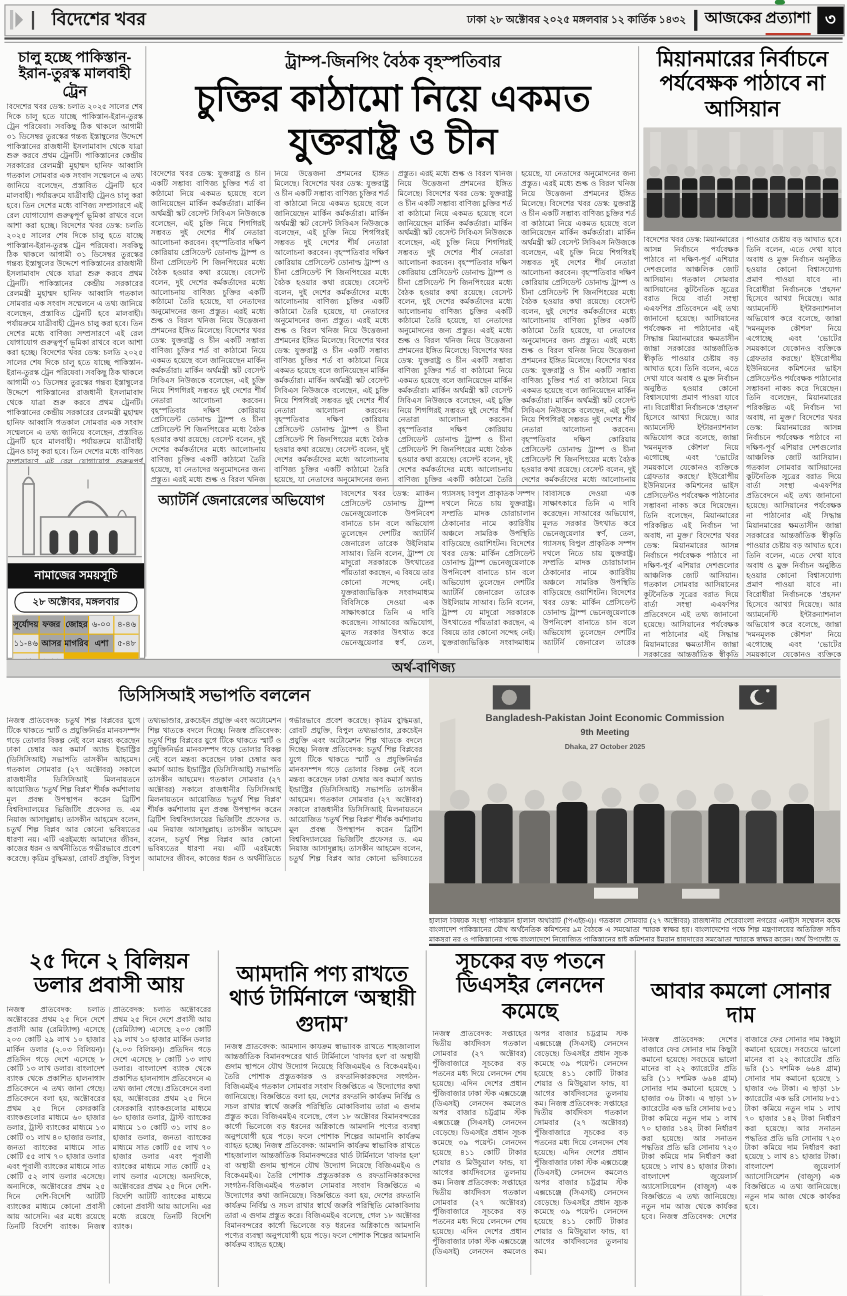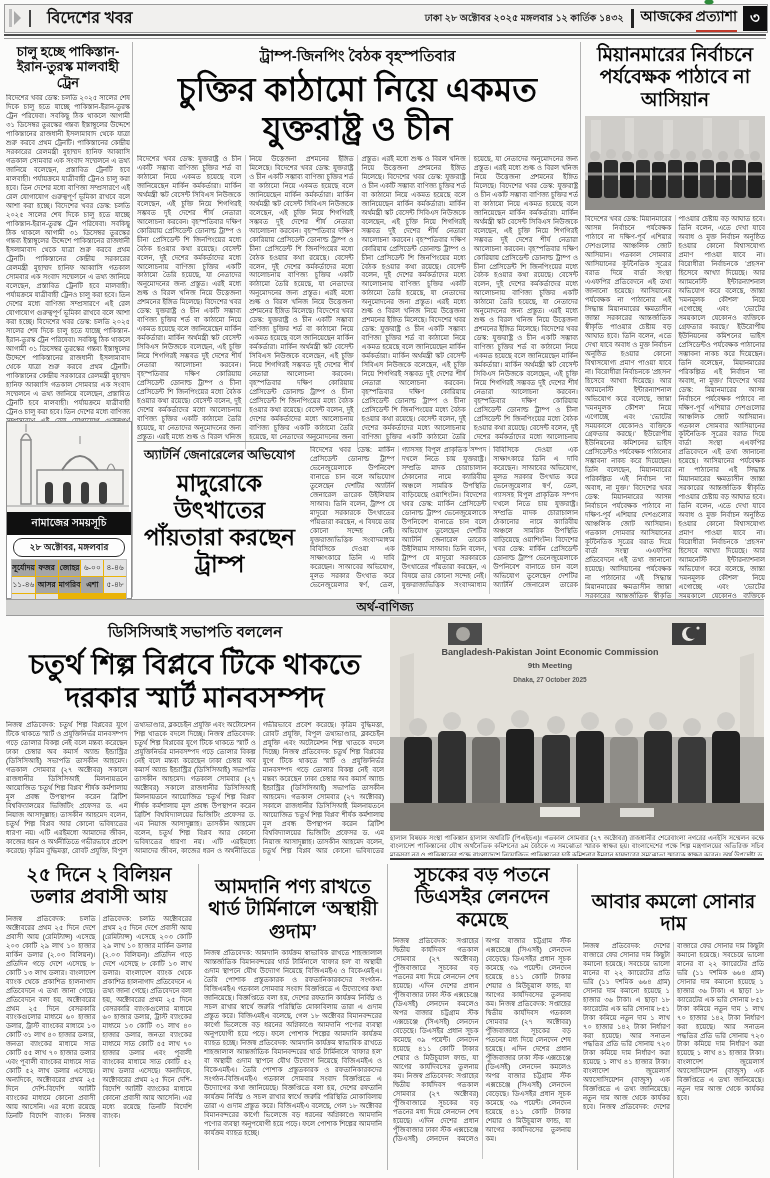--- a/index.html
+++ b/index.html
@@ -122,21 +122,20 @@
     <div class="kicker" style="font-size:15px;">ট্রাম্প-জিনপিং বৈঠক বৃহস্পতিবার</div>
     <div class="hl" style="font-size:33px;margin-top:2px;">চুক্তির কাঠামো নিয়ে একমত যুক্তরাষ্ট্র ও চীন</div>
     <div class="tiny cols4" style="height:294px;margin-top:6px;">বিদেশের খবর ডেস্ক: যুক্তরাষ্ট্র ও চীন একটি সম্ভাব্য বাণিজ্য চুক্তির শর্ত বা কাঠামো নিয়ে একমত হয়েছে বলে জানিয়েছেন মার্কিন কর্মকর্তারা। মার্কিন অর্থমন্ত্রী স্কট বেসেন্ট সিবিএস নিউজকে বলেছেন, এই চুক্তি নিয়ে শিগগিরই সম্ভবত দুই দেশের শীর্ষ নেতারা আলোচনা করবেন। বৃহস্পতিবার দক্ষিণ কোরিয়ায় প্রেসিডেন্ট ডোনাল্ড ট্রাম্প ও চীনা প্রেসিডেন্ট শি জিনপিংয়ের মধ্যে বৈঠক হওয়ার কথা রয়েছে। বেসেন্ট বলেন, দুই দেশের কর্মকর্তাদের মধ্যে আলোচনায় বাণিজ্য চুক্তির একটি কাঠামো তৈরি হয়েছে, যা নেতাদের অনুমোদনের জন্য প্রস্তুত। এরই মধ্যে শুল্ক ও বিরল খনিজ নিয়ে উত্তেজনা প্রশমনের ইঙ্গিত মিলেছে। বিদেশের খবর ডেস্ক: যুক্তরাষ্ট্র ও চীন একটি সম্ভাব্য বাণিজ্য চুক্তির শর্ত বা কাঠামো নিয়ে একমত হয়েছে বলে জানিয়েছেন মার্কিন কর্মকর্তারা। মার্কিন অর্থমন্ত্রী স্কট বেসেন্ট সিবিএস নিউজকে বলেছেন, এই চুক্তি নিয়ে শিগগিরই সম্ভবত দুই দেশের শীর্ষ নেতারা আলোচনা করবেন। বৃহস্পতিবার দক্ষিণ কোরিয়ায় প্রেসিডেন্ট ডোনাল্ড ট্রাম্প ও চীনা প্রেসিডেন্ট শি জিনপিংয়ের মধ্যে বৈঠক হওয়ার কথা রয়েছে। বেসেন্ট বলেন, দুই দেশের কর্মকর্তাদের মধ্যে আলোচনায় বাণিজ্য চুক্তির একটি কাঠামো তৈরি হয়েছে, যা নেতাদের অনুমোদনের জন্য প্রস্তুত। এরই মধ্যে শুল্ক ও বিরল খনিজ নিয়ে উত্তেজনা প্রশমনের ইঙ্গিত মিলেছে। বিদেশের খবর ডেস্ক: যুক্তরাষ্ট্র ও চীন একটি সম্ভাব্য বাণিজ্য চুক্তির শর্ত বা কাঠামো নিয়ে একমত হয়েছে বলে জানিয়েছেন মার্কিন কর্মকর্তারা। মার্কিন অর্থমন্ত্রী স্কট বেসেন্ট সিবিএস নিউজকে বলেছেন, এই চুক্তি নিয়ে শিগগিরই সম্ভবত দুই দেশের শীর্ষ নেতারা আলোচনা করবেন। বৃহস্পতিবার দক্ষিণ কোরিয়ায় প্রেসিডেন্ট ডোনাল্ড ট্রাম্প ও চীনা প্রেসিডেন্ট শি জিনপিংয়ের মধ্যে বৈঠক হওয়ার কথা রয়েছে। বেসেন্ট বলেন, দুই দেশের কর্মকর্তাদের মধ্যে আলোচনায় বাণিজ্য চুক্তির একটি কাঠামো তৈরি হয়েছে, যা নেতাদের অনুমোদনের জন্য প্রস্তুত। এরই মধ্যে শুল্ক ও বিরল খনিজ নিয়ে উত্তেজনা প্রশমনের ইঙ্গিত মিলেছে। বিদেশের খবর ডেস্ক: যুক্তরাষ্ট্র ও চীন একটি সম্ভাব্য বাণিজ্য চুক্তির শর্ত বা কাঠামো নিয়ে একমত হয়েছে বলে জানিয়েছেন মার্কিন কর্মকর্তারা। মার্কিন অর্থমন্ত্রী স্কট বেসেন্ট সিবিএস নিউজকে বলেছেন, এই চুক্তি নিয়ে শিগগিরই সম্ভবত দুই দেশের শীর্ষ নেতারা আলোচনা করবেন। বৃহস্পতিবার দক্ষিণ কোরিয়ায় প্রেসিডেন্ট ডোনাল্ড ট্রাম্প ও চীনা প্রেসিডেন্ট শি জিনপিংয়ের মধ্যে বৈঠক হওয়ার কথা রয়েছে। বেসেন্ট বলেন, দুই দেশের কর্মকর্তাদের মধ্যে আলোচনায় বাণিজ্য চুক্তির একটি কাঠামো তৈরি হয়েছে, যা নেতাদের অনুমোদনের জন্য প্রস্তুত। এরই মধ্যে শুল্ক ও বিরল খনিজ নিয়ে উত্তেজনা প্রশমনের ইঙ্গিত মিলেছে। বিদেশের খবর ডেস্ক: যুক্তরাষ্ট্র ও চীন একটি সম্ভাব্য বাণিজ্য চুক্তির শর্ত বা কাঠামো নিয়ে একমত হয়েছে বলে জানিয়েছেন মার্কিন কর্মকর্তারা। মার্কিন অর্থমন্ত্রী স্কট বেসেন্ট সিবিএস নিউজকে বলেছেন, এই চুক্তি নিয়ে শিগগিরই সম্ভবত দুই দেশের শীর্ষ নেতারা আলোচনা করবেন। বৃহস্পতিবার দক্ষিণ কোরিয়ায় প্রেসিডেন্ট ডোনাল্ড ট্রাম্প ও চীনা প্রেসিডেন্ট শি জিনপিংয়ের মধ্যে বৈঠক হওয়ার কথা রয়েছে। বেসেন্ট বলেন, দুই দেশের কর্মকর্তাদের মধ্যে আলোচনায় বাণিজ্য চুক্তির একটি কাঠামো তৈরি হয়েছে, যা নেতাদের অনুমোদনের জন্য প্রস্তুত। এরই মধ্যে শুল্ক ও বিরল খনিজ নিয়ে উত্তেজনা প্রশমনের ইঙ্গিত মিলেছে। বিদেশের খবর ডেস্ক: যুক্তরাষ্ট্র ও চীন একটি সম্ভাব্য বাণিজ্য চুক্তির শর্ত বা কাঠামো নিয়ে একমত হয়েছে বলে জানিয়েছেন মার্কিন কর্মকর্তারা। মার্কিন অর্থমন্ত্রী স্কট বেসেন্ট সিবিএস নিউজকে বলেছেন, এই চুক্তি নিয়ে শিগগিরই সম্ভবত দুই দেশের শীর্ষ নেতারা আলোচনা করবেন। বৃহস্পতিবার দক্ষিণ কোরিয়ায় প্রেসিডেন্ট ডোনাল্ড ট্রাম্প ও চীনা প্রেসিডেন্ট শি জিনপিংয়ের মধ্যে বৈঠক হওয়ার কথা রয়েছে। বেসেন্ট বলেন, দুই দেশের কর্মকর্তাদের মধ্যে আলোচনায় বাণিজ্য চুক্তির একটি কাঠামো তৈরি হয়েছে, যা নেতাদের অনুমোদনের জন্য প্রস্তুত। এরই মধ্যে শুল্ক ও বিরল খনিজ নিয়ে উত্তেজনা প্রশমনের ইঙ্গিত মিলেছে। বিদেশের খবর ডেস্ক: যুক্তরাষ্ট্র ও চীন একটি সম্ভাব্য বাণিজ্য চুক্তির শর্ত বা কাঠামো নিয়ে একমত হয়েছে বলে জানিয়েছেন মার্কিন কর্মকর্তারা। মার্কিন অর্থমন্ত্রী স্কট বেসেন্ট সিবিএস নিউজকে বলেছেন, এই চুক্তি নিয়ে শিগগিরই সম্ভবত দুই দেশের শীর্ষ নেতারা আলোচনা করবেন। বৃহস্পতিবার দক্ষিণ কোরিয়ায় প্রেসিডেন্ট ডোনাল্ড ট্রাম্প ও চীনা প্রেসিডেন্ট শি জিনপিংয়ের মধ্যে বৈঠক হওয়ার কথা রয়েছে। বেসেন্ট বলেন, দুই দেশের কর্মকর্তাদের মধ্যে আলোচনায় বাণিজ্য চুক্তির একটি কাঠামো তৈরি হয়েছে, যা নেতাদের অনুমোদনের জন্য প্রস্তুত। এরই মধ্যে শুল্ক ও বিরল খনিজ নিয়ে উত্তেজনা প্রশমনের ইঙ্গিত মিলেছে। বিদেশের খবর ডেস্ক: যুক্তরাষ্ট্র ও চীন একটি সম্ভাব্য বাণিজ্য চুক্তির শর্ত বা কাঠামো নিয়ে একমত হয়েছে বলে জানিয়েছেন মার্কিন কর্মকর্তারা। মার্কিন অর্থমন্ত্রী স্কট বেসেন্ট সিবিএস নিউজকে বলেছেন, এই চুক্তি নিয়ে শিগগিরই সম্ভবত দুই দেশের শীর্ষ নেতারা আলোচনা করবেন। বৃহস্পতিবার দক্ষিণ কোরিয়ায় প্রেসিডেন্ট ডোনাল্ড ট্রাম্প ও চীনা প্রেসিডেন্ট শি জিনপিংয়ের মধ্যে বৈঠক হওয়ার কথা রয়েছে। বেসেন্ট বলেন, দুই দেশের কর্মকর্তাদের মধ্যে আলোচনায় বাণিজ্য চুক্তির একটি কাঠামো তৈরি হয়েছে, যা নেতাদের অনুমোদনের জন্য প্রস্তুত। এরই মধ্যে শুল্ক ও বিরল খনিজ নিয়ে উত্তেজনা প্রশমনের ইঙ্গিত মিলেছে।</div>
   </div>
 
   <div class="abs rule-h" style="left:137px;top:441px;width:441px;"></div>
 
   <div class="abs" style="left:137px;top:446px;width:441px;height:150px;display:flex;">
     <div style="width:165px;flex:none;">
       <div class="kicker" style="font-size:12.5px;">অ্যাটর্নি জেনারেলের অভিযোগ</div>
-      <div class="hl" style="font-size:23px;margin-top:4px;">মাদুরোকে উৎখাতের পাঁয়তারা করছেন ট্রাম্প</div>
     </div>
     <div class="tiny cols3" style="flex:1;margin-left:8px;height:148px;">বিদেশের খবর ডেস্ক: মার্কিন প্রেসিডেন্ট ডোনাল্ড ট্রাম্প ভেনেজুয়েলাকে উপনিবেশ বানাতে চান বলে অভিযোগ তুলেছেন দেশটির অ্যাটর্নি জেনারেল তারেক উইলিয়াম সাআব। তিনি বলেন, ট্রাম্প যে মাদুরো সরকারকে উৎখাতের পাঁয়তারা করছেন, এ বিষয়ে তার কোনো সন্দেহ নেই। যুক্তরাজ্যভিত্তিক সংবাদমাধ্যম বিবিসিকে দেওয়া এক সাক্ষাৎকারে তিনি এ দাবি করেছেন। সাআবের অভিযোগ, মূলত সরকার উৎখাত করে ভেনেজুয়েলার স্বর্ণ, তেল, গ্যাসসহ বিপুল প্রাকৃতিক সম্পদ দখলে নিতে চায় যুক্তরাষ্ট্র। সম্প্রতি মাদক চোরাচালান ঠেকানোর নামে ক্যারিবীয় অঞ্চলে সামরিক উপস্থিতি বাড়িয়েছে ওয়াশিংটন। বিদেশের খবর ডেস্ক: মার্কিন প্রেসিডেন্ট ডোনাল্ড ট্রাম্প ভেনেজুয়েলাকে উপনিবেশ বানাতে চান বলে অভিযোগ তুলেছেন দেশটির অ্যাটর্নি জেনারেল তারেক উইলিয়াম সাআব। তিনি বলেন, ট্রাম্প যে মাদুরো সরকারকে উৎখাতের পাঁয়তারা করছেন, এ বিষয়ে তার কোনো সন্দেহ নেই। যুক্তরাজ্যভিত্তিক সংবাদমাধ্যম বিবিসিকে দেওয়া এক সাক্ষাৎকারে তিনি এ দাবি করেছেন। সাআবের অভিযোগ, মূলত সরকার উৎখাত করে ভেনেজুয়েলার স্বর্ণ, তেল, গ্যাসসহ বিপুল প্রাকৃতিক সম্পদ দখলে নিতে চায় যুক্তরাষ্ট্র। সম্প্রতি মাদক চোরাচালান ঠেকানোর নামে ক্যারিবীয় অঞ্চলে সামরিক উপস্থিতি বাড়িয়েছে ওয়াশিংটন। বিদেশের খবর ডেস্ক: মার্কিন প্রেসিডেন্ট ডোনাল্ড ট্রাম্প ভেনেজুয়েলাকে উপনিবেশ বানাতে চান বলে অভিযোগ তুলেছেন দেশটির অ্যাটর্নি জেনারেল তারেক উইলিয়াম সাআব। তিনি বলেন, ট্রাম্প যে মাদুরো সরকারকে উৎখাতের পাঁয়তারা করছেন, এ বিষয়ে তার কোনো সন্দেহ নেই। যুক্তরাজ্যভিত্তিক সংবাদমাধ্যম বিবিসিকে দেওয়া এক সাক্ষাৎকারে তিনি এ দাবি করেছেন। সাআবের অভিযোগ, মূলত সরকার উৎখাত করে ভেনেজুয়েলার স্বর্ণ, তেল, গ্যাসসহ বিপুল প্রাকৃতিক সম্পদ দখলে নিতে চায় যুক্তরাষ্ট্র। সম্প্রতি মাদক চোরাচালান ঠেকানোর নামে ক্যারিবীয় অঞ্চলে সামরিক উপস্থিতি বাড়িয়েছে ওয়াশিংটন।</div>
   </div>
 
   <div class="abs rule-v" style="left:580px;top:42px;height:555px;"></div>
 
   <div class="abs" style="left:585px;top:44px;width:180px;">
     <div class="hl" style="font-size:19px;">মিয়ানমারের নির্বাচনে পর্যবেক্ষক পাঠাবে না আসিয়ান</div>
     <svg width="180" height="94" viewBox="0 0 180 94" style="display:block;margin-top:5px;background:#c9c8c4;">
       <rect width="180" height="94" fill="#cfcdc9"></rect>
@@ -178,21 +177,20 @@
     </svg>
     <div class="tiny cols2" style="height:390px;margin-top:5px;">বিদেশের খবর ডেস্ক: মিয়ানমারের আসন্ন নির্বাচনে পর্যবেক্ষক পাঠাবে না দক্ষিণ-পূর্ব এশিয়ার দেশগুলোর আঞ্চলিক জোট আসিয়ান। গতকাল সোমবার আসিয়ানের কূটনৈতিক সূত্রের বরাত দিয়ে বার্তা সংস্থা এএফপির প্রতিবেদনে এই তথ্য জানানো হয়েছে। আসিয়ানের পর্যবেক্ষক না পাঠানোর এই সিদ্ধান্ত মিয়ানমারের ক্ষমতাসীন জান্তা সরকারের আন্তর্জাতিক স্বীকৃতি পাওয়ার চেষ্টায় বড় আঘাত হবে। তিনি বলেন, এতে দেখা যাবে অবাধ ও মুক্ত নির্বাচন অনুষ্ঠিত হওয়ার কোনো বিশ্বাসযোগ্য প্রমাণ পাওয়া যাবে না। বিরোধীরা নির্বাচনকে 'প্রহসন' হিসেবে আখ্যা দিয়েছে। আর অ্যামনেস্টি ইন্টারন্যাশনাল অভিযোগ করে বলেছে, জান্তা 'দমনমূলক কৌশল' নিয়ে এগোচ্ছে এবং 'ভোটের সময়কালে যেকোনও ব্যক্তিকে গ্রেফতার করছে।' ইউরোপীয় ইউনিয়নের কমিশনের ভাইস প্রেসিডেন্টও পর্যবেক্ষক পাঠানোর সম্ভাবনা নাকচ করে দিয়েছেন। তিনি বলেছেন, মিয়ানমারের পরিকল্পিত এই নির্বাচন 'না অবাধ, না মুক্ত।' বিদেশের খবর ডেস্ক: মিয়ানমারের আসন্ন নির্বাচনে পর্যবেক্ষক পাঠাবে না দক্ষিণ-পূর্ব এশিয়ার দেশগুলোর আঞ্চলিক জোট আসিয়ান। গতকাল সোমবার আসিয়ানের কূটনৈতিক সূত্রের বরাত দিয়ে বার্তা সংস্থা এএফপির প্রতিবেদনে এই তথ্য জানানো হয়েছে। আসিয়ানের পর্যবেক্ষক না পাঠানোর এই সিদ্ধান্ত মিয়ানমারের ক্ষমতাসীন জান্তা সরকারের আন্তর্জাতিক স্বীকৃতি পাওয়ার চেষ্টায় বড় আঘাত হবে। তিনি বলেন, এতে দেখা যাবে অবাধ ও মুক্ত নির্বাচন অনুষ্ঠিত হওয়ার কোনো বিশ্বাসযোগ্য প্রমাণ পাওয়া যাবে না। বিরোধীরা নির্বাচনকে 'প্রহসন' হিসেবে আখ্যা দিয়েছে। আর অ্যামনেস্টি ইন্টারন্যাশনাল অভিযোগ করে বলেছে, জান্তা 'দমনমূলক কৌশল' নিয়ে এগোচ্ছে এবং 'ভোটের সময়কালে যেকোনও ব্যক্তিকে গ্রেফতার করছে।' ইউরোপীয় ইউনিয়নের কমিশনের ভাইস প্রেসিডেন্টও পর্যবেক্ষক পাঠানোর সম্ভাবনা নাকচ করে দিয়েছেন। তিনি বলেছেন, মিয়ানমারের পরিকল্পিত এই নির্বাচন 'না অবাধ, না মুক্ত।' বিদেশের খবর ডেস্ক: মিয়ানমারের আসন্ন নির্বাচনে পর্যবেক্ষক পাঠাবে না দক্ষিণ-পূর্ব এশিয়ার দেশগুলোর আঞ্চলিক জোট আসিয়ান। গতকাল সোমবার আসিয়ানের কূটনৈতিক সূত্রের বরাত দিয়ে বার্তা সংস্থা এএফপির প্রতিবেদনে এই তথ্য জানানো হয়েছে। আসিয়ানের পর্যবেক্ষক না পাঠানোর এই সিদ্ধান্ত মিয়ানমারের ক্ষমতাসীন জান্তা সরকারের আন্তর্জাতিক স্বীকৃতি পাওয়ার চেষ্টায় বড় আঘাত হবে। তিনি বলেন, এতে দেখা যাবে অবাধ ও মুক্ত নির্বাচন অনুষ্ঠিত হওয়ার কোনো বিশ্বাসযোগ্য প্রমাণ পাওয়া যাবে না। বিরোধীরা নির্বাচনকে 'প্রহসন' হিসেবে আখ্যা দিয়েছে। আর অ্যামনেস্টি ইন্টারন্যাশনাল অভিযোগ করে বলেছে, জান্তা 'দমনমূলক কৌশল' নিয়ে এগোচ্ছে এবং 'ভোটের সময়কালে যেকোনও ব্যক্তিকে গ্রেফতার করছে।' ইউরোপীয় ইউনিয়নের কমিশনের ভাইস প্রেসিডেন্টও পর্যবেক্ষক পাঠানোর সম্ভাবনা নাকচ করে দিয়েছেন। তিনি বলেছেন, মিয়ানমারের পরিকল্পিত এই নির্বাচন 'না অবাধ, না মুক্ত।'</div>
   </div>
 
   <div class="abs secbar" style="left:6px;top:599px;width:758px;height:15px;">
     <span>অর্থ-বাণিজ্য</span>
   </div>
 
   <div class="abs" style="left:6px;top:620px;width:378px;">
     <div class="kicker" style="font-size:15px;">ডিসিসিআই সভাপতি বললেন</div>
-    <div class="hl" style="font-size:28px;margin-top:3px;">চতুর্থ শিল্প বিপ্লবে টিকে থাকতে দরকার স্মার্ট মানবসম্পদ</div>
     <div class="tiny cols3" style="height:140px;margin-top:7px;">নিজস্ব প্রতিবেদক: চতুর্থ শিল্প বিপ্লবের যুগে টিকে থাকতে স্মার্ট ও প্রযুক্তিনির্ভর মানবসম্পদ গড়ে তোলার বিকল্প নেই বলে মন্তব্য করেছেন ঢাকা চেম্বার অব কমার্স অ্যান্ড ইন্ডাস্ট্রির (ডিসিসিআই) সভাপতি তাসকীন আহমেদ। গতকাল সোমবার (২৭ অক্টোবর) সকালে রাজধানীর ডিসিসিআই মিলনায়তনে আয়োজিত 'চতুর্থ শিল্প বিপ্লব' শীর্ষক কর্মশালায় মূল প্রবন্ধ উপস্থাপন করেন ব্রিটিশ বিশ্ববিদ্যালয়ের ভিজিটিং প্রফেসর ড. এম নিয়াজ আসাদুল্লাহ। তাসকীন আহমেদ বলেন, চতুর্থ শিল্প বিপ্লব আর কোনো ভবিষ্যতের ধারণা নয়। এটি এরইমধ্যে আমাদের জীবন, কাজের ধরন ও অর্থনীতিতে গভীরভাবে প্রবেশ করেছে। কৃত্রিম বুদ্ধিমত্তা, রোবট প্রযুক্তি, বিপুল তথ্যভাণ্ডার, ব্লকচেইন প্রযুক্তি এবং অটোমেশন শিল্প খাতকে বদলে দিচ্ছে। নিজস্ব প্রতিবেদক: চতুর্থ শিল্প বিপ্লবের যুগে টিকে থাকতে স্মার্ট ও প্রযুক্তিনির্ভর মানবসম্পদ গড়ে তোলার বিকল্প নেই বলে মন্তব্য করেছেন ঢাকা চেম্বার অব কমার্স অ্যান্ড ইন্ডাস্ট্রির (ডিসিসিআই) সভাপতি তাসকীন আহমেদ। গতকাল সোমবার (২৭ অক্টোবর) সকালে রাজধানীর ডিসিসিআই মিলনায়তনে আয়োজিত 'চতুর্থ শিল্প বিপ্লব' শীর্ষক কর্মশালায় মূল প্রবন্ধ উপস্থাপন করেন ব্রিটিশ বিশ্ববিদ্যালয়ের ভিজিটিং প্রফেসর ড. এম নিয়াজ আসাদুল্লাহ। তাসকীন আহমেদ বলেন, চতুর্থ শিল্প বিপ্লব আর কোনো ভবিষ্যতের ধারণা নয়। এটি এরইমধ্যে আমাদের জীবন, কাজের ধরন ও অর্থনীতিতে গভীরভাবে প্রবেশ করেছে। কৃত্রিম বুদ্ধিমত্তা, রোবট প্রযুক্তি, বিপুল তথ্যভাণ্ডার, ব্লকচেইন প্রযুক্তি এবং অটোমেশন শিল্প খাতকে বদলে দিচ্ছে। নিজস্ব প্রতিবেদক: চতুর্থ শিল্প বিপ্লবের যুগে টিকে থাকতে স্মার্ট ও প্রযুক্তিনির্ভর মানবসম্পদ গড়ে তোলার বিকল্প নেই বলে মন্তব্য করেছেন ঢাকা চেম্বার অব কমার্স অ্যান্ড ইন্ডাস্ট্রির (ডিসিসিআই) সভাপতি তাসকীন আহমেদ। গতকাল সোমবার (২৭ অক্টোবর) সকালে রাজধানীর ডিসিসিআই মিলনায়তনে আয়োজিত 'চতুর্থ শিল্প বিপ্লব' শীর্ষক কর্মশালায় মূল প্রবন্ধ উপস্থাপন করেন ব্রিটিশ বিশ্ববিদ্যালয়ের ভিজিটিং প্রফেসর ড. এম নিয়াজ আসাদুল্লাহ। তাসকীন আহমেদ বলেন, চতুর্থ শিল্প বিপ্লব আর কোনো ভবিষ্যতের ধারণা নয়। এটি এরইমধ্যে আমাদের জীবন, কাজের ধরন ও অর্থনীতিতে গভীরভাবে প্রবেশ করেছে। কৃত্রিম বুদ্ধিমত্তা, রোবট প্রযুক্তি, বিপুল তথ্যভাণ্ডার, ব্লকচেইন প্রযুক্তি এবং অটোমেশন শিল্প খাতকে বদলে দিচ্ছে।</div>
   </div>
 
   <div class="abs photo" style="left:390px;top:617px;width:374px;height:214px;">
     <svg width="374" height="214" viewBox="0 0 374 214" style="display:block;">
       <rect width="374" height="120" fill="#e3e0d9"></rect>
       <rect y="120" width="374" height="94" fill="#b5b3ae"></rect>
       <rect x="58" y="6" width="34" height="22" fill="#4c4c4c"></rect>
         <circle cx="73" cy="17" r="7" fill="#a9a7a2"></circle>
       <rect x="282" y="6" width="34" height="22" fill="#3e3e3e"></rect>

